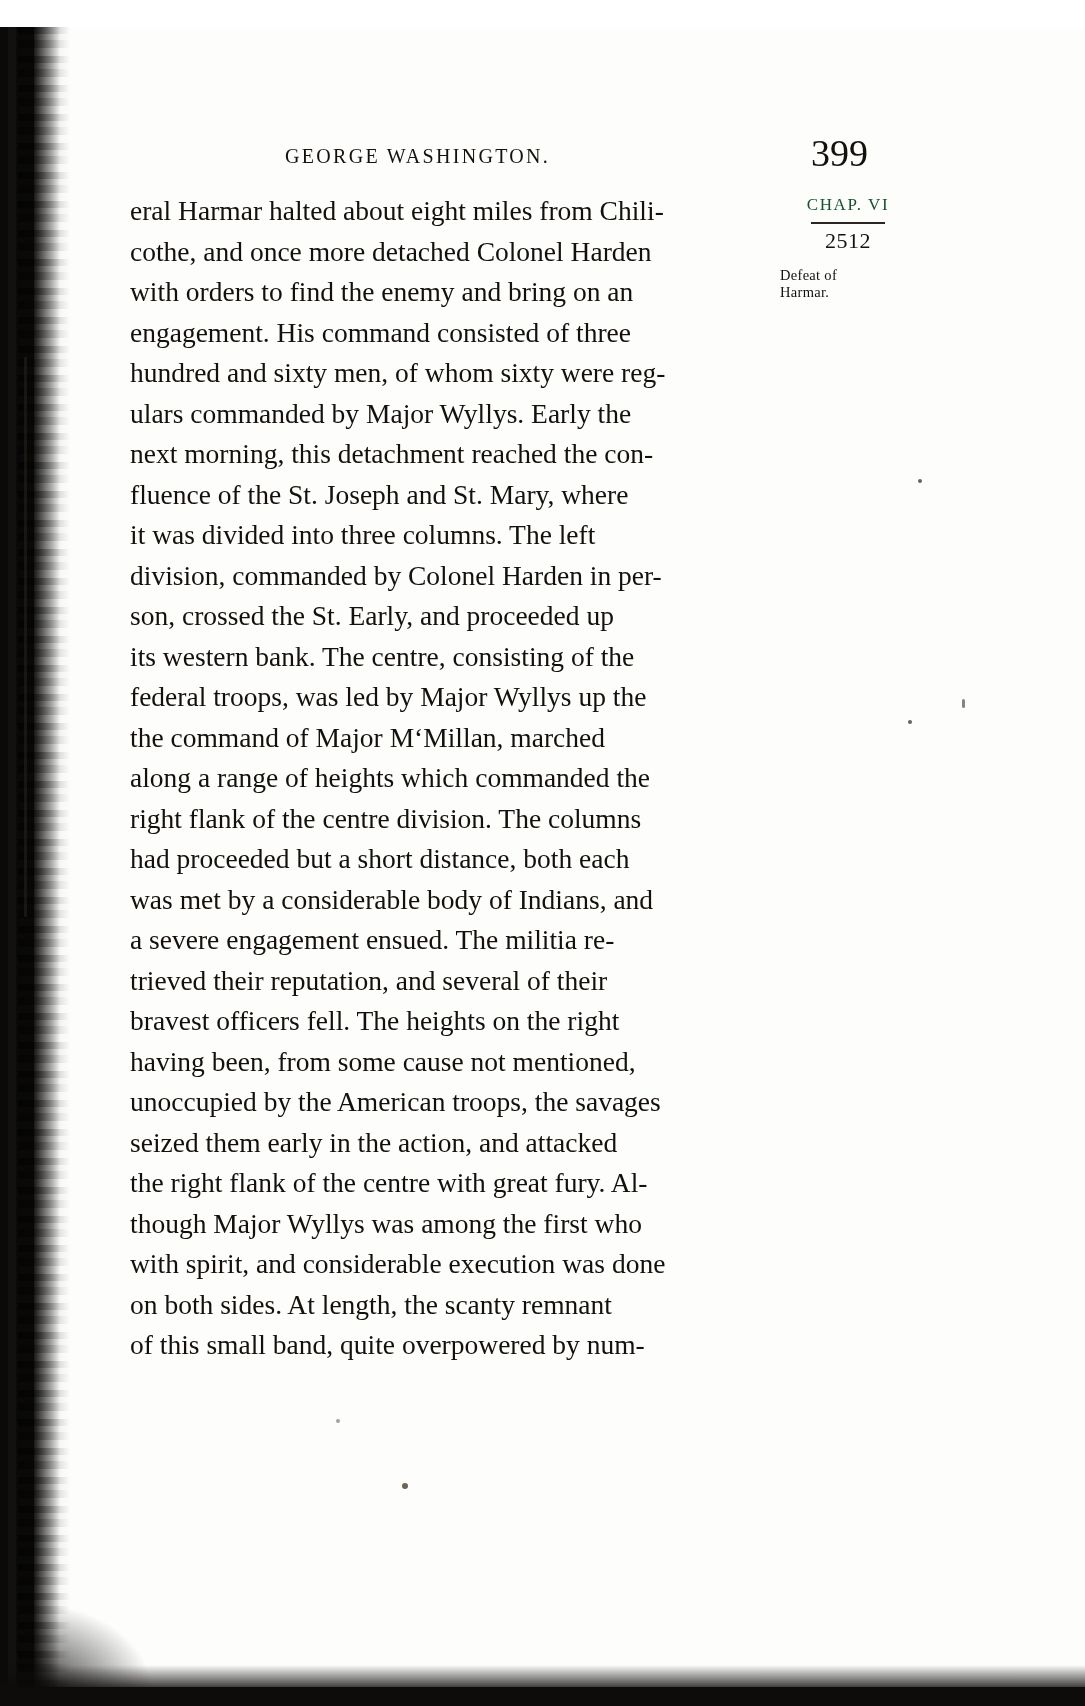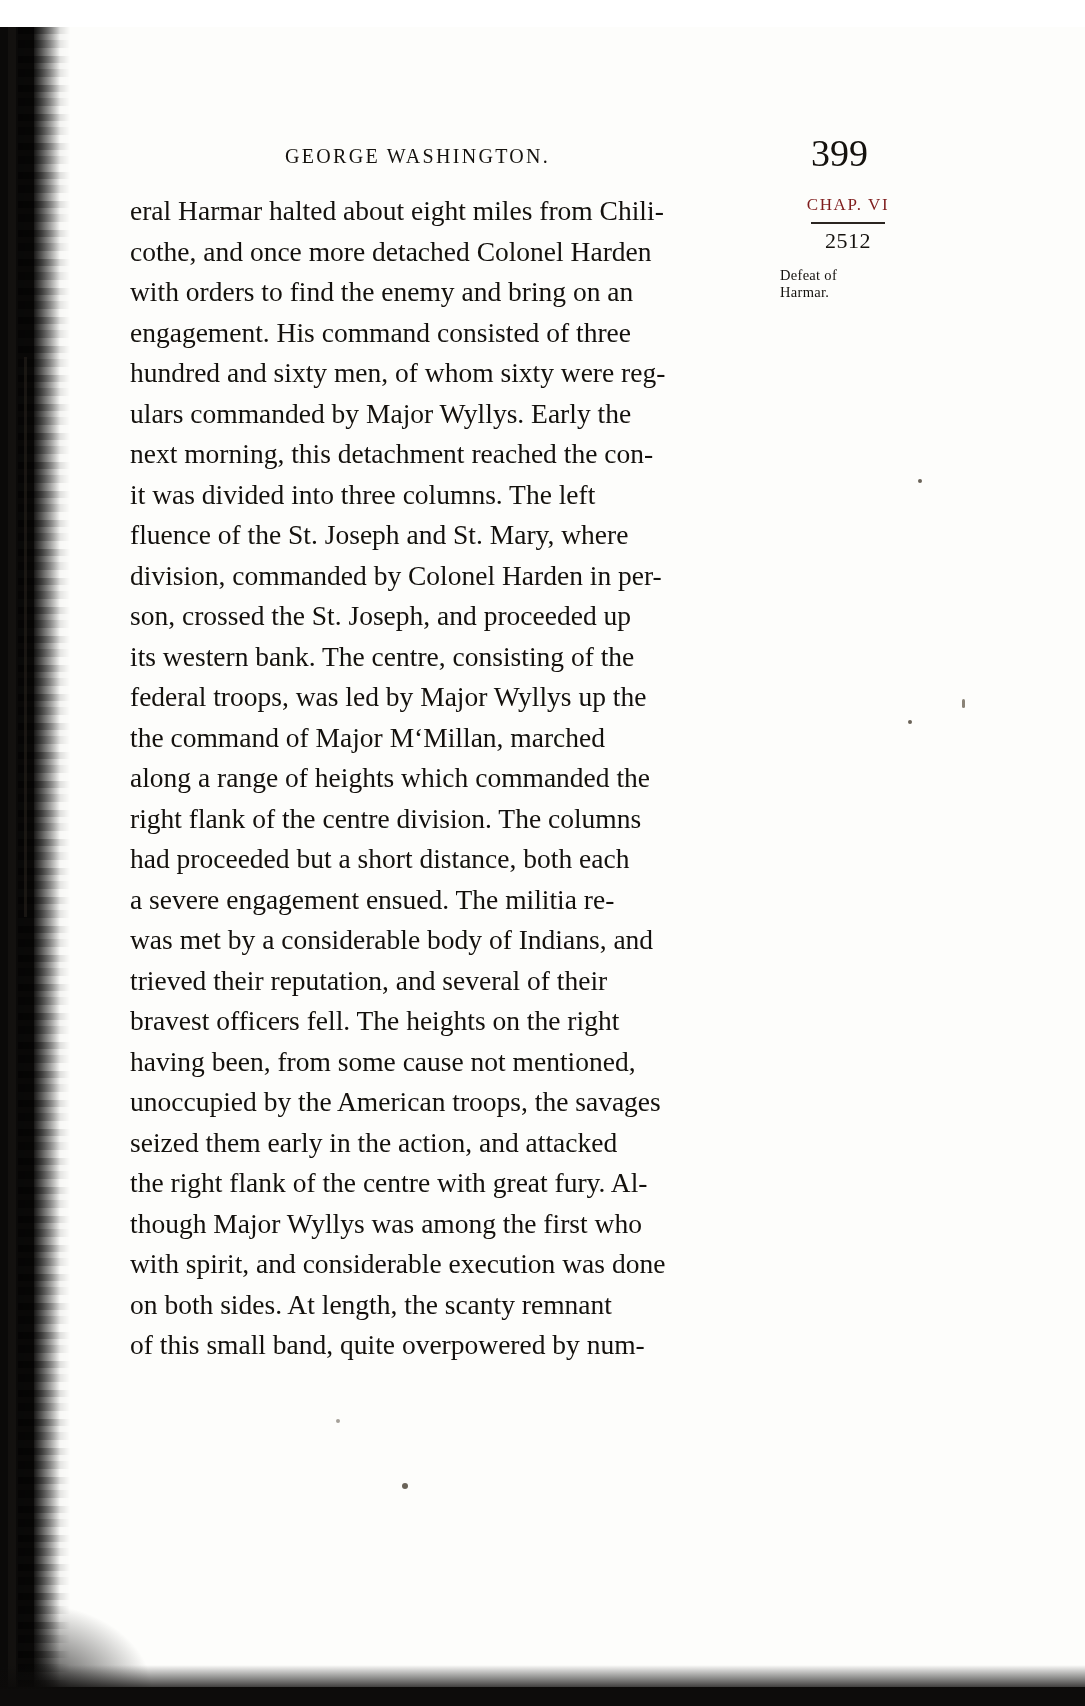--- a/index.html
+++ b/index.html
@@ -159,21 +159,21 @@
     left: 648px;
     top: 4px;
     width: 140px;
     text-align: center;
   }
   .chap-label {
     font-size: 17px;
     letter-spacing: 1.6px;
     font-variant: small-caps;
     text-transform: uppercase;
-    color: #7f1d1d;
+    color: #14532d;
   }
   .year-rule {
     margin: 7px auto 0 auto;
     width: 74px;
     height: 2px;
     background: #2a2520;
   }
   .year {
     margin-top: 4px;
     font-size: 22px;
@@ -221,32 +221,32 @@
 
       <div class="body-col">
         <p>
           <span class="line j">eral Harmar halted about eight miles from Chili-</span>
           <span class="line j">cothe, and once more detached Colonel Harden</span>
           <span class="line j">with orders to find the enemy and bring on an</span>
           <span class="line j">engagement.   His command consisted of three</span>
           <span class="line j">hundred and sixty men, of whom sixty were reg-</span>
           <span class="line j">ulars commanded by Major Wyllys.   Early the</span>
           <span class="line j">next morning, this detachment reached the con-</span>
+          <span class="line j">fluence of the St. Joseph and St. Mary, where</span>
           <span class="line j">it was divided into three columns.   The left</span>
-          <span class="line j">fluence of the St. Joseph and St. Mary, where</span>
           <span class="line j">division, commanded by Colonel Harden in per-</span>
-          <span class="line j">son, crossed the St. Joseph, and proceeded up</span>
+          <span class="line j">son, crossed the St. Early, and proceeded up</span>
           <span class="line j">its western bank.   The centre, consisting of the</span>
           <span class="line j">federal troops, was led by Major Wyllys up the</span>
           <span class="line j">the command of Major M‘Millan, marched</span>
           <span class="line j">along a range of heights which commanded the</span>
           <span class="line j">right flank of the centre division.   The columns</span>
           <span class="line j">had proceeded but a short distance, both each</span>
+          <span class="line j">was met by a considerable body of Indians, and</span>
           <span class="line j">a severe engagement ensued.   The militia re-</span>
-          <span class="line j">was met by a considerable body of Indians, and</span>
           <span class="line j">trieved their reputation, and several of their</span>
           <span class="line j">bravest officers fell.   The heights on the right</span>
           <span class="line j">having been, from some cause not mentioned,</span>
           <span class="line j">unoccupied by the American troops, the savages</span>
           <span class="line j">seized them early in the action, and attacked</span>
           <span class="line j">the right flank of the centre with great fury.   Al-</span>
           <span class="line j">though Major Wyllys was among the first who</span>
           <span class="line j">with spirit, and considerable execution was done</span>
           <span class="line j">on both sides.   At length, the scanty remnant</span>
           <span class="line">of this small band, quite overpowered by num-</span>

